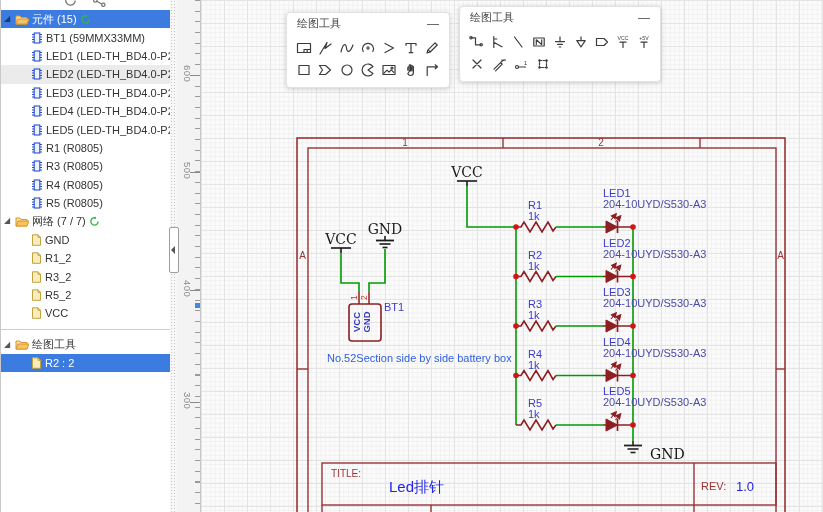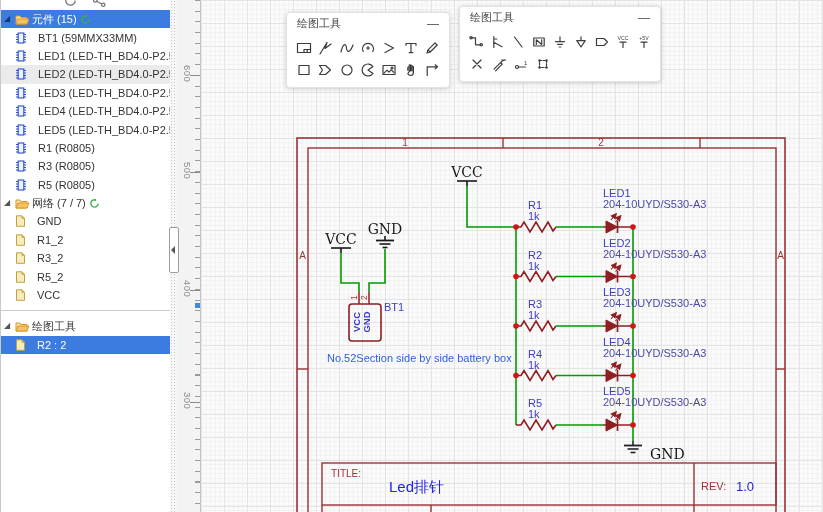--- a/index.html
+++ b/index.html
@@ -16,21 +16,21 @@
   svg.schematic{position:absolute;left:0;top:0;width:823px;height:512px;z-index:1;}
   
   .sidebar{position:absolute;left:0;top:0;width:170px;bottom:0;background:#fff;z-index:2;
            border-left:1px solid #c9c9c9;overflow:hidden;}
   .top-icons{position:absolute;top:-7px;left:62px;display:flex;gap:14px;color:#777;}
   .top-icons svg{width:15px;height:15px;stroke:#777;fill:none;stroke-width:1.4;}
   .tree{position:absolute;top:10px;left:0;right:0;}
   .tree-row{height:18.4px;display:flex;align-items:center;font-size:11px;color:#333;
             white-space:nowrap;cursor:default;}
   .tree-row.section{padding-left:3px;gap:3px;}
-  .tree-row.item{padding-left:14px;gap:11px;}
+  .tree-row.item{padding-left:30px;gap:3px;}
   .tree-row.selected{background:#3c7be0;color:#fff;}
   .tree-row.hover{background:#ebebeb;}
   .tw{font-size:8px;color:#555;width:8px;line-height:8px;}
   .tree-row.selected .tw{color:#123a75;}
   .tree-divider{height:13px;display:flex;align-items:center;}
   .tree-divider::before{content:"";height:1px;background:#ccc;width:100%;}
   .tree-ico{flex:0 0 auto;display:block;}
   
   .gutter{position:absolute;left:170px;top:0;width:7px;bottom:0;z-index:2;background-color:#f7f7f7;
      background-image:radial-gradient(#c6c6c6 0.7px,transparent 0.8px);background-size:3px 3px;}
@@ -308,20 +308,27 @@
           <rect x="3.2" y="1" width="5.6" height="10" fill="#eef2ff" stroke="#2a4fd0" stroke-width="1.1"></rect>
           <path d="M1,2.5 h2.2 M1,5 h2.2 M1,7.5 h2.2 M1,10 h2.2 M8.8,2.5 h2.2 M8.8,5 h2.2 M8.8,7.5 h2.2 M8.8,10 h2.2" stroke="#2a4fd0" stroke-width="1.1"></path>
         </svg>
         <span class="lbl">R3 (R0805)</span>
       </div>
       <div class="tree-row item">
         <svg class="tree-ico" width="12" height="12" viewBox="0 0 12 12">
           <rect x="3.2" y="1" width="5.6" height="10" fill="#eef2ff" stroke="#2a4fd0" stroke-width="1.1"></rect>
           <path d="M1,2.5 h2.2 M1,5 h2.2 M1,7.5 h2.2 M1,10 h2.2 M8.8,2.5 h2.2 M8.8,5 h2.2 M8.8,7.5 h2.2 M8.8,10 h2.2" stroke="#2a4fd0" stroke-width="1.1"></path>
         </svg>
+        <span class="lbl">R4 (R0805)</span>
+      </div>
+      <div class="tree-row item">
+        <svg class="tree-ico" width="12" height="12" viewBox="0 0 12 12">
+          <rect x="3.2" y="1" width="5.6" height="10" fill="#eef2ff" stroke="#2a4fd0" stroke-width="1.1"></rect>
+          <path d="M1,2.5 h2.2 M1,5 h2.2 M1,7.5 h2.2 M1,10 h2.2 M8.8,2.5 h2.2 M8.8,5 h2.2 M8.8,7.5 h2.2 M8.8,10 h2.2" stroke="#2a4fd0" stroke-width="1.1"></path>
+        </svg>
         <span class="lbl">R5 (R0805)</span>
       </div>
       <div class="tree-row section">
         <span class="tw">◢</span>
         <svg class="tree-ico" width="14" height="11" viewBox="0 0 14 11">
           <path d="M1,2 h4 l1,1.5 h6 v6.5 h-11 Z" fill="#fbe1a8" stroke="#d8972f" stroke-width="1"></path>
           <path d="M1,10 l2-5 h11 l-2,5 Z" fill="#f5c35f" stroke="#d8972f" stroke-width="1"></path>
         </svg>
         <span class="lbl">网络 (7 / 7)</span>
         <svg class="tree-ico" width="11" height="11" viewBox="0 0 12 12">

